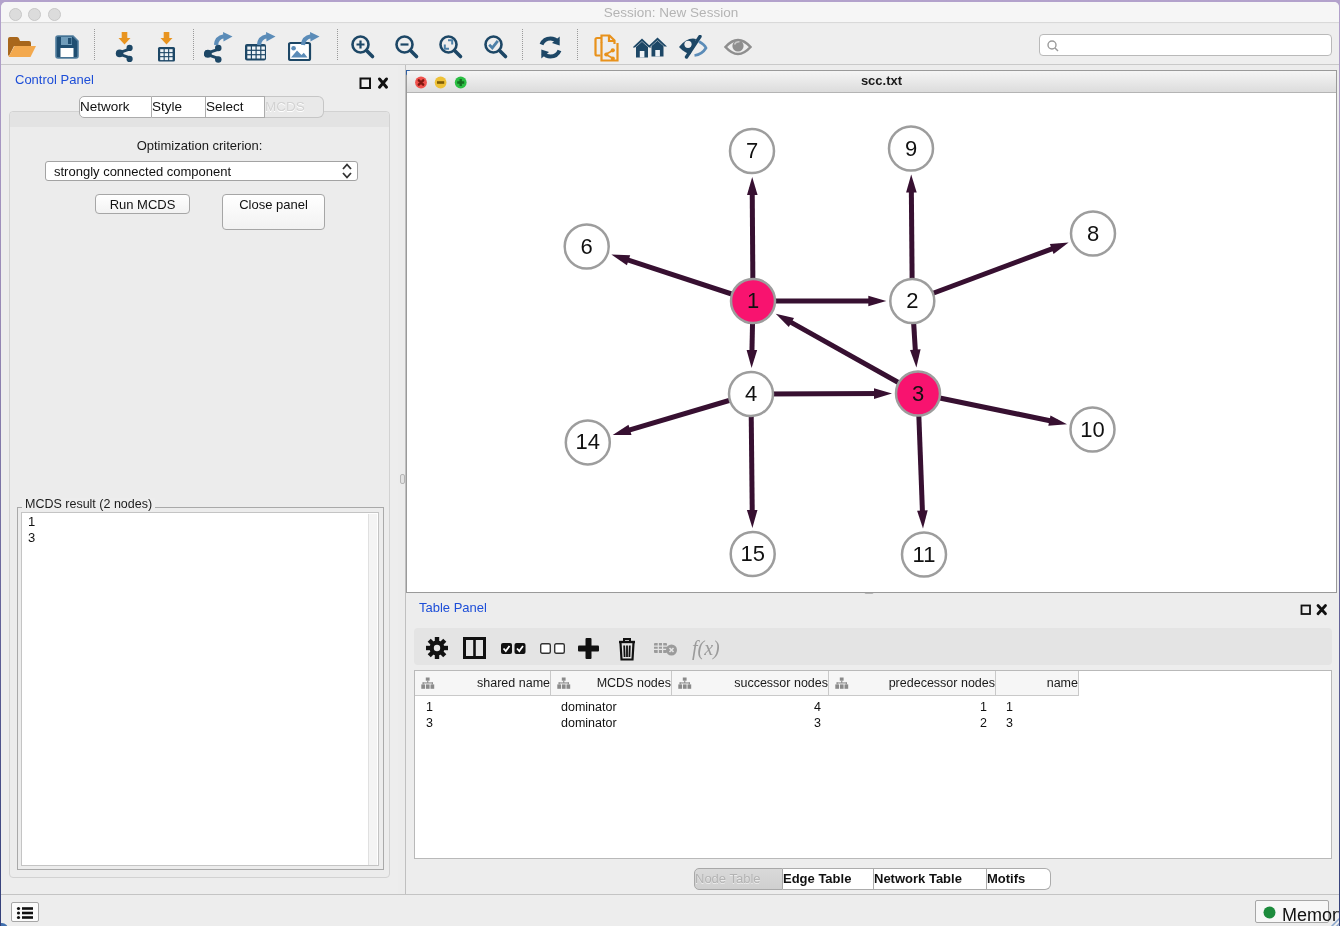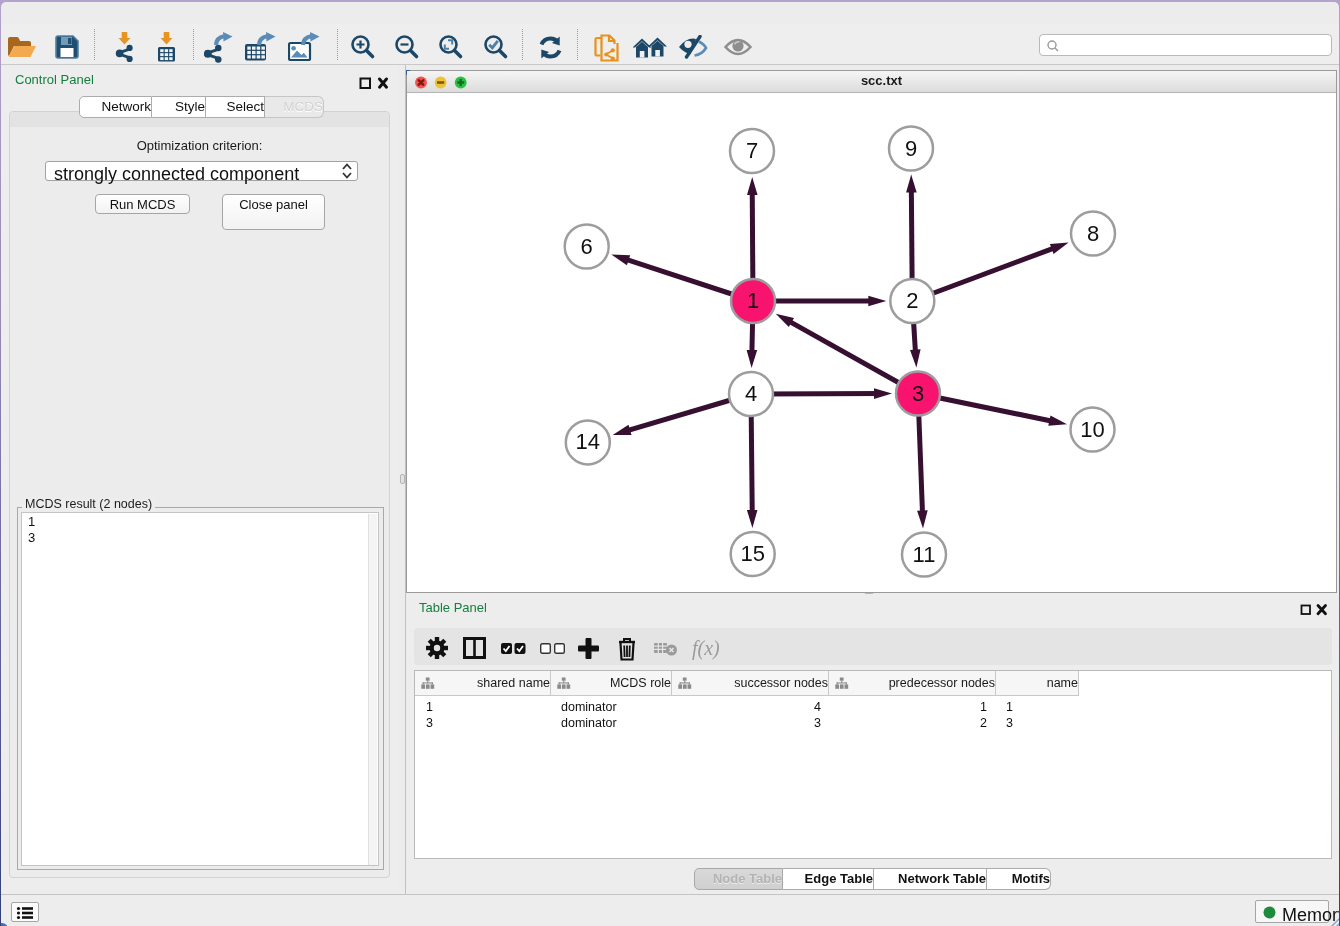--- a/index.html
+++ b/index.html
@@ -7,25 +7,25 @@
 #app{position:absolute;left:1px;top:0;width:1338px;height:926px;transform:translateZ(0);background:#ececec;border-radius:5px 5px 0 0;overflow:hidden;margin-top:2px;height:924px}
 .titlebar{position:absolute;left:0;top:0;width:1340px;height:21px;background:#f6f6f6;border-bottom:1px solid #d9d9d9;border-radius:5px 5px 0 0}
 .tl{position:absolute;top:6px;width:13px;height:13px;border-radius:50%;background:#dcdcdc;border:1px solid #c8c8c8}
 .wtitle{position:absolute;top:3px;left:0;width:100%;text-align:center;font-size:13.5px;color:#b4b4b4}
 .toolbar{position:absolute;left:0;top:22px;width:1340px;height:41px;background:#eeeeee;border-bottom:1px solid #c9c9c9}
 .tsep{position:absolute;top:5px;height:31px;width:0;border-left:1px dotted #9a9a9a}
 .ticon{position:absolute;top:0}
 .searchbox{position:absolute;left:1038px;top:10px;width:293px;height:22px;background:#fff;border:1px solid #b9b9b9;border-radius:4px}
 
 #cp{position:absolute;left:0;top:63px;width:397px;height:829px;background:#ededed}
-.ptitle{font-size:13px;color:#15803d}
+.ptitle{font-size:13px;color:#1d4ed8}
 .pbox{position:absolute;left:8px;top:46px;width:381px;height:767px;background:#ececec;border:1px solid #d2d2d2;border-radius:4px}
 .pboxtop{position:absolute;left:9px;top:47px;width:379px;height:15px;background:#e3e3e3;border-radius:4px 4px 0 0}
 .tabs{position:absolute;display:flex;font-size:13.5px}
-.tab{background:#fff;border:1px solid #acacac;border-left:none;color:#111;text-align:right;line-height:20px;white-space:nowrap}
+.tab{background:#fff;border:1px solid #acacac;border-left:none;color:#111;text-align:left;line-height:20px;white-space:nowrap}
 .tab.first{border-left:1px solid #acacac;border-radius:5px 0 0 5px}
 .tab.last{border-radius:0 6px 6px 0}
 .tab.sel{background:#e9e9e9;border-color:#c6c6c6;color:#d2d2d2;text-shadow:0 1px 0 #ffffff}
 .tab.sel2{background:linear-gradient(#d9d9d9,#cfcfcf);border-color:#a8a8a8;color:#b3b3b3;text-shadow:0 1px 0 #ececec}
 .btn{position:absolute;background:linear-gradient(#ffffff,#f2f2f2);border:1px solid #a6a6a6;border-radius:4px;font-size:13px;color:#111;text-align:center}
 #mcds{position:absolute;left:16px;top:442px;width:367px;height:363px;border:1px solid #a9a9a9}
 #mcdslegend{position:absolute;left:21px;top:433px;height:13px;background:#ededed;padding:0 3px;font-size:12.5px;color:#1c1c1c;line-height:13px}
 #mcdstext{position:absolute;left:3px;top:4px;width:358px;height:354px;background:#fff;border:1px solid #c4c4c4}
 #mcdstext .sb{position:absolute;right:1px;top:1px;width:9px;height:351px;background:#f4f4f4;border-left:1px solid #e0e0e0}
 
@@ -41,20 +41,26 @@
 #ttable{position:absolute;left:8px;top:76px;width:918px;height:189px;background:#fff;border:1px solid #b9b9b9}
 .th{position:absolute;top:0;height:25px;background:#f6f6f6;border-right:1px solid #c9c9c9;border-bottom:1px solid #c9c9c9;font-size:12.5px;color:#1a1a1a}
 .th .lbl{position:absolute;width:100%;text-align:right;top:5px}
 .td{position:absolute;font-size:12.5px;color:#111}
 .btabs{position:absolute;display:flex;font-size:13px;font-weight:bold}
 
 #sb{position:absolute;left:0;top:892px;width:1340px;height:34px;background:#ededed;border-top:1px solid #c4c4c4}
 </style></head>
 <body>
 <div id="app">
+  <div class="titlebar">
+    <div class="tl" style="left:8px"></div>
+      <div class="tl" style="left:27px"></div>
+      <div class="tl" style="left:47px"></div>
+    <div class="wtitle">Session: New Session</div>
+  </div>
   <div class="toolbar" id="toolbaricons">
     <div class="tsep" style="left:93px"></div>
     <svg class="ticon" style="left:5px;top:10px" width="32" height="26">
         <path d="M2 21 L2 5 Q2 3 4 3 L11 3 Q12.5 3 13 4.5 L14 7 L23 7 Q25 7 25 9 L25 12 L8 12 L3 22 Z" fill="#a8671c"></path>
         <path d="M2.5 23 L8.5 12 L30 12 L24.5 23 Z" fill="#f3a94e"></path>
       </svg>
     <svg class="ticon" style="left:53px;top:10px" width="26" height="26">
         <path d="M2 4 Q2 2 4 2 L19 2 L24 7 L24 22 Q24 24 22 24 L4 24 Q2 24 2 22 Z" fill="#1f4e71" stroke="#537f9f" stroke-width="1.6"></path>
         <rect x="7" y="3" width="11" height="8" fill="#6f9cba"></rect>
         <rect x="14" y="4" width="3.4" height="6" fill="#1f4e71"></rect>
@@ -236,21 +242,21 @@
     <div class="pbox"></div>
       <div class="pboxtop"></div>
     <div class="tabs" style="left:78px;top:31px">
       <div class="tab first" style="width:73px">Network</div>
       <div class="tab" style="width:54px">Style</div>
       <div class="tab" style="width:59px">Select</div>
       <div class="tab last sel" style="width:59px">MCDS</div>
     </div>
     <div class="abs" style="left:0;top:73px;width:397px;text-align:center;font-size:13px;color:#1a1a1a">Optimization criterion:</div>
     <div class="abs" style="left:44px;top:96px;width:313px;height:20px;background:#fff;border:1px solid #a3a3a3;border-radius:3px">
-      <span style="position:absolute;left:8px;top:2px;font-size:18px;color:#111">strongly connected component</span>
+      <span style="position:absolute;left:8px;top:2px;font-size:13px;color:#111">strongly connected component</span>
       <svg width="12" height="16" style="position:absolute;right:4px;top:1px">
           <path d="M2 6 L6 1.5 L10 6" fill="none" stroke="#333" stroke-width="1.8"></path>
           <path d="M2 10 L6 14.5 L10 10" fill="none" stroke="#333" stroke-width="1.8"></path>
         </svg>
     </div>
     <div class="btn" style="left:94px;top:128.5px;width:95px;height:20px;line-height:19px">Run MCDS</div>
     <div class="btn" style="left:221px;top:128.5px;width:103px;height:36px;line-height:19px">Close panel</div>
     <div id="mcds">
       <div id="mcdstext">
           <div style="position:absolute;left:6px;top:1px;font-size:13px;color:#111;line-height:15.5px">1<br>3</div>
@@ -435,21 +441,21 @@
               <rect x="4.8" y="0.5" width="3.8" height="3.2"></rect>
               <rect x="6.2" y="3.7" width="1.1" height="2.2"></rect>
               <rect x="1.6" y="5.4" width="10.3" height="1.1"></rect>
               <rect x="1.6" y="5.4" width="1.1" height="2"></rect>
               <rect x="10.8" y="5.4" width="1.1" height="2"></rect>
               <rect x="0.3" y="7.4" width="3.7" height="4.4"></rect>
               <rect x="4.9" y="7.4" width="3.7" height="4.4"></rect>
               <rect x="9.5" y="7.4" width="3.7" height="4.4"></rect>
             </g>
           </svg>
-          <div class="lbl">MCDS role</div>
+          <div class="lbl">MCDS nodes</div>
         </div>
         <div class="th" style="left:257px;width:157px">
           <svg width="14" height="13" style="position:absolute;left:6px;top:6px">
             <g fill="#8a8a8a">
               <rect x="4.8" y="0.5" width="3.8" height="3.2"></rect>
               <rect x="6.2" y="3.7" width="1.1" height="2.2"></rect>
               <rect x="1.6" y="5.4" width="10.3" height="1.1"></rect>
               <rect x="1.6" y="5.4" width="1.1" height="2"></rect>
               <rect x="10.8" y="5.4" width="1.1" height="2"></rect>
               <rect x="0.3" y="7.4" width="3.7" height="4.4"></rect>
@@ -482,21 +488,21 @@
         <div class="td" style="left:257px;width:149px;top:29px;text-align:right">4</div>
         <div class="td" style="left:414px;width:158px;top:29px;text-align:right">1</div>
         <div class="td" style="left:591px;top:29px">1</div>
         <div class="td" style="left:11px;top:45px">3</div>
         <div class="td" style="left:146px;top:45px">dominator</div>
         <div class="td" style="left:257px;width:149px;top:45px;text-align:right">3</div>
         <div class="td" style="left:414px;width:158px;top:45px;text-align:right">2</div>
         <div class="td" style="left:591px;top:45px">3</div>
       </div>
     <div class="btabs" style="left:288px;top:274px">
-      <div class="tab first sel2" style="width:89px;font-weight:bold">Node Table</div>
+      <div class="tab first sel2" style="width:89px;font-weight:normal">Node Table</div>
       <div class="tab" style="width:91px">Edge Table</div>
       <div class="tab" style="width:113px">Network Table</div>
       <div class="tab last" style="width:64px">Motifs</div>
     </div>
   </div>
 
   <div id="sb">
     <div class="btn" style="left:10px;top:7px;width:28px;height:20px;border-radius:2px;background:#fbfbfb"><svg width="18" height="14" style="margin-top:3px">
           <g fill="#111">
             <circle cx="2.5" cy="2.5" r="1.6"></circle>

